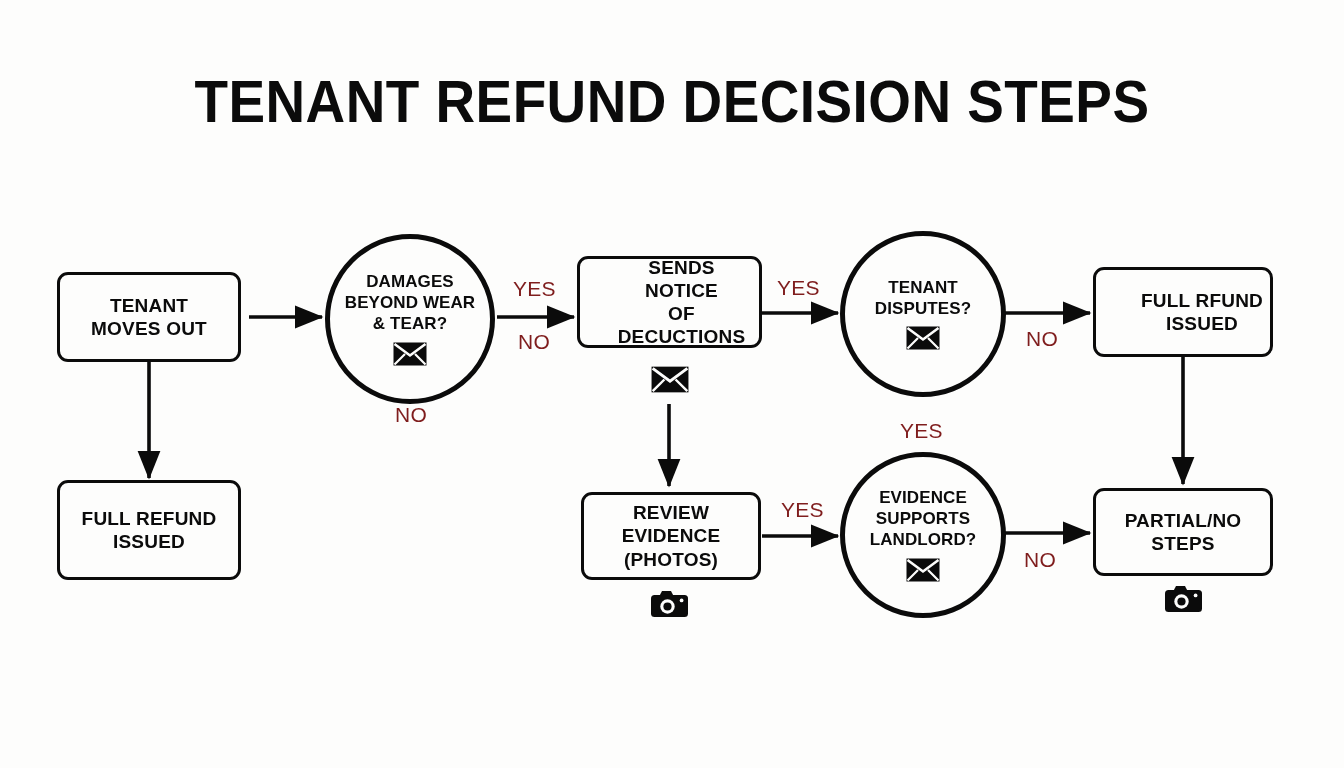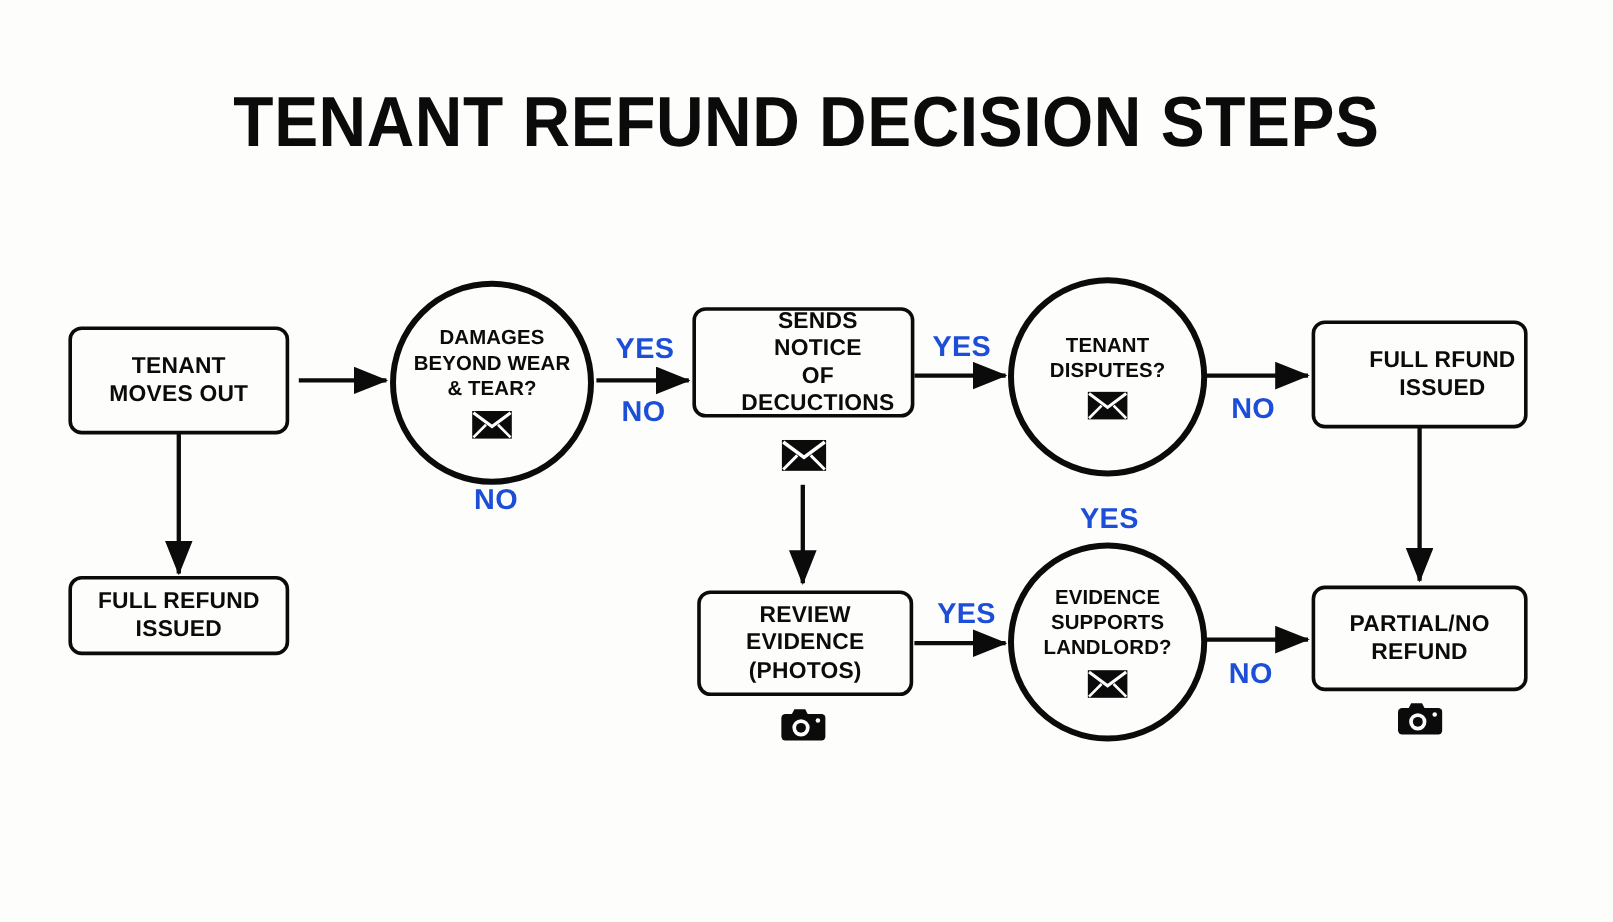--- a/index.html
+++ b/index.html
@@ -82,23 +82,23 @@
 
   .icon-inline {
     position: static;
     margin-top: 7px;
     line-height: 0;
   }
 
   
   .edge-label {
     position: absolute;
-    font-weight: bold;
-    font-size: 24px;
-    color: #1d4ed8;
+    font-weight: normal;
+    font-size: 21px;
+    color: #7f1d1d;
     letter-spacing: 0.3px;
     white-space: nowrap;
   }
 </style>
 </head>
 <body>
 
 <div id="canvas">
 
   <svg width="1344" height="768" style="position:absolute;left:0;top:0;">
@@ -127,21 +127,21 @@
     <line x1="1005" y1="533" x2="1090" y2="533" stroke="#0b0b0b" stroke-width="3.6" marker-end="url(#ah)"></line>
   </svg>
 
   <div class="title">TENANT REFUND DECISION STEPS</div>
 
   <div class="node box" style="left:57px; top:272px; width:184px; height:90px;">
     <span class="node-text">TENANT
 MOVES OUT</span>
   </div>
 
-  <div class="node box" style="left:57px; top:480px; width:184px; height:66px;">
+  <div class="node box" style="left:57px; top:480px; width:184px; height:100px;">
     <span class="node-text">FULL REFUND
 ISSUED</span>
   </div>
 
   <div class="node circle" style="left:325px; top:234px; width:170px; height:170px;">
     <span class="node-text">DAMAGES
 BEYOND WEAR
 &amp; TEAR?</span>
     <span class="icon-inline">
       <svg width="34" height="24" viewBox="0 0 34 24" aria-hidden="true">
@@ -189,21 +189,21 @@
       <svg width="34" height="24" viewBox="0 0 34 24" aria-hidden="true">
         <rect x="0.5" y="0.5" width="33" height="23" fill="#0b0b0b"></rect>
         <path d="M1.5 2 L17 13.5 L32.5 2" fill="none" stroke="#fdfdfc" stroke-width="2.6"></path>
         <path d="M1.5 22.5 L12 12 M32.5 22.5 L22 12" fill="none" stroke="#fdfdfc" stroke-width="2.2"></path>
       </svg>
     </span>
   </div>
 
   <div class="node box" style="left:1093px; top:488px; width:180px; height:88px;">
     <span class="node-text">PARTIAL/NO
-REFUND</span>
+STEPS</span>
   </div>
 
   <span class="icon" style="left:651px; top:366px;">
     <svg width="38" height="27" viewBox="0 0 34 24" aria-hidden="true">
       <rect x="0.5" y="0.5" width="33" height="23" fill="#0b0b0b"></rect>
       <path d="M1.5 2 L17 13.5 L32.5 2" fill="none" stroke="#fdfdfc" stroke-width="2.6"></path>
       <path d="M1.5 22.5 L12 12 M32.5 22.5 L22 12" fill="none" stroke="#fdfdfc" stroke-width="2.2"></path>
     </svg>
   </span>
 

